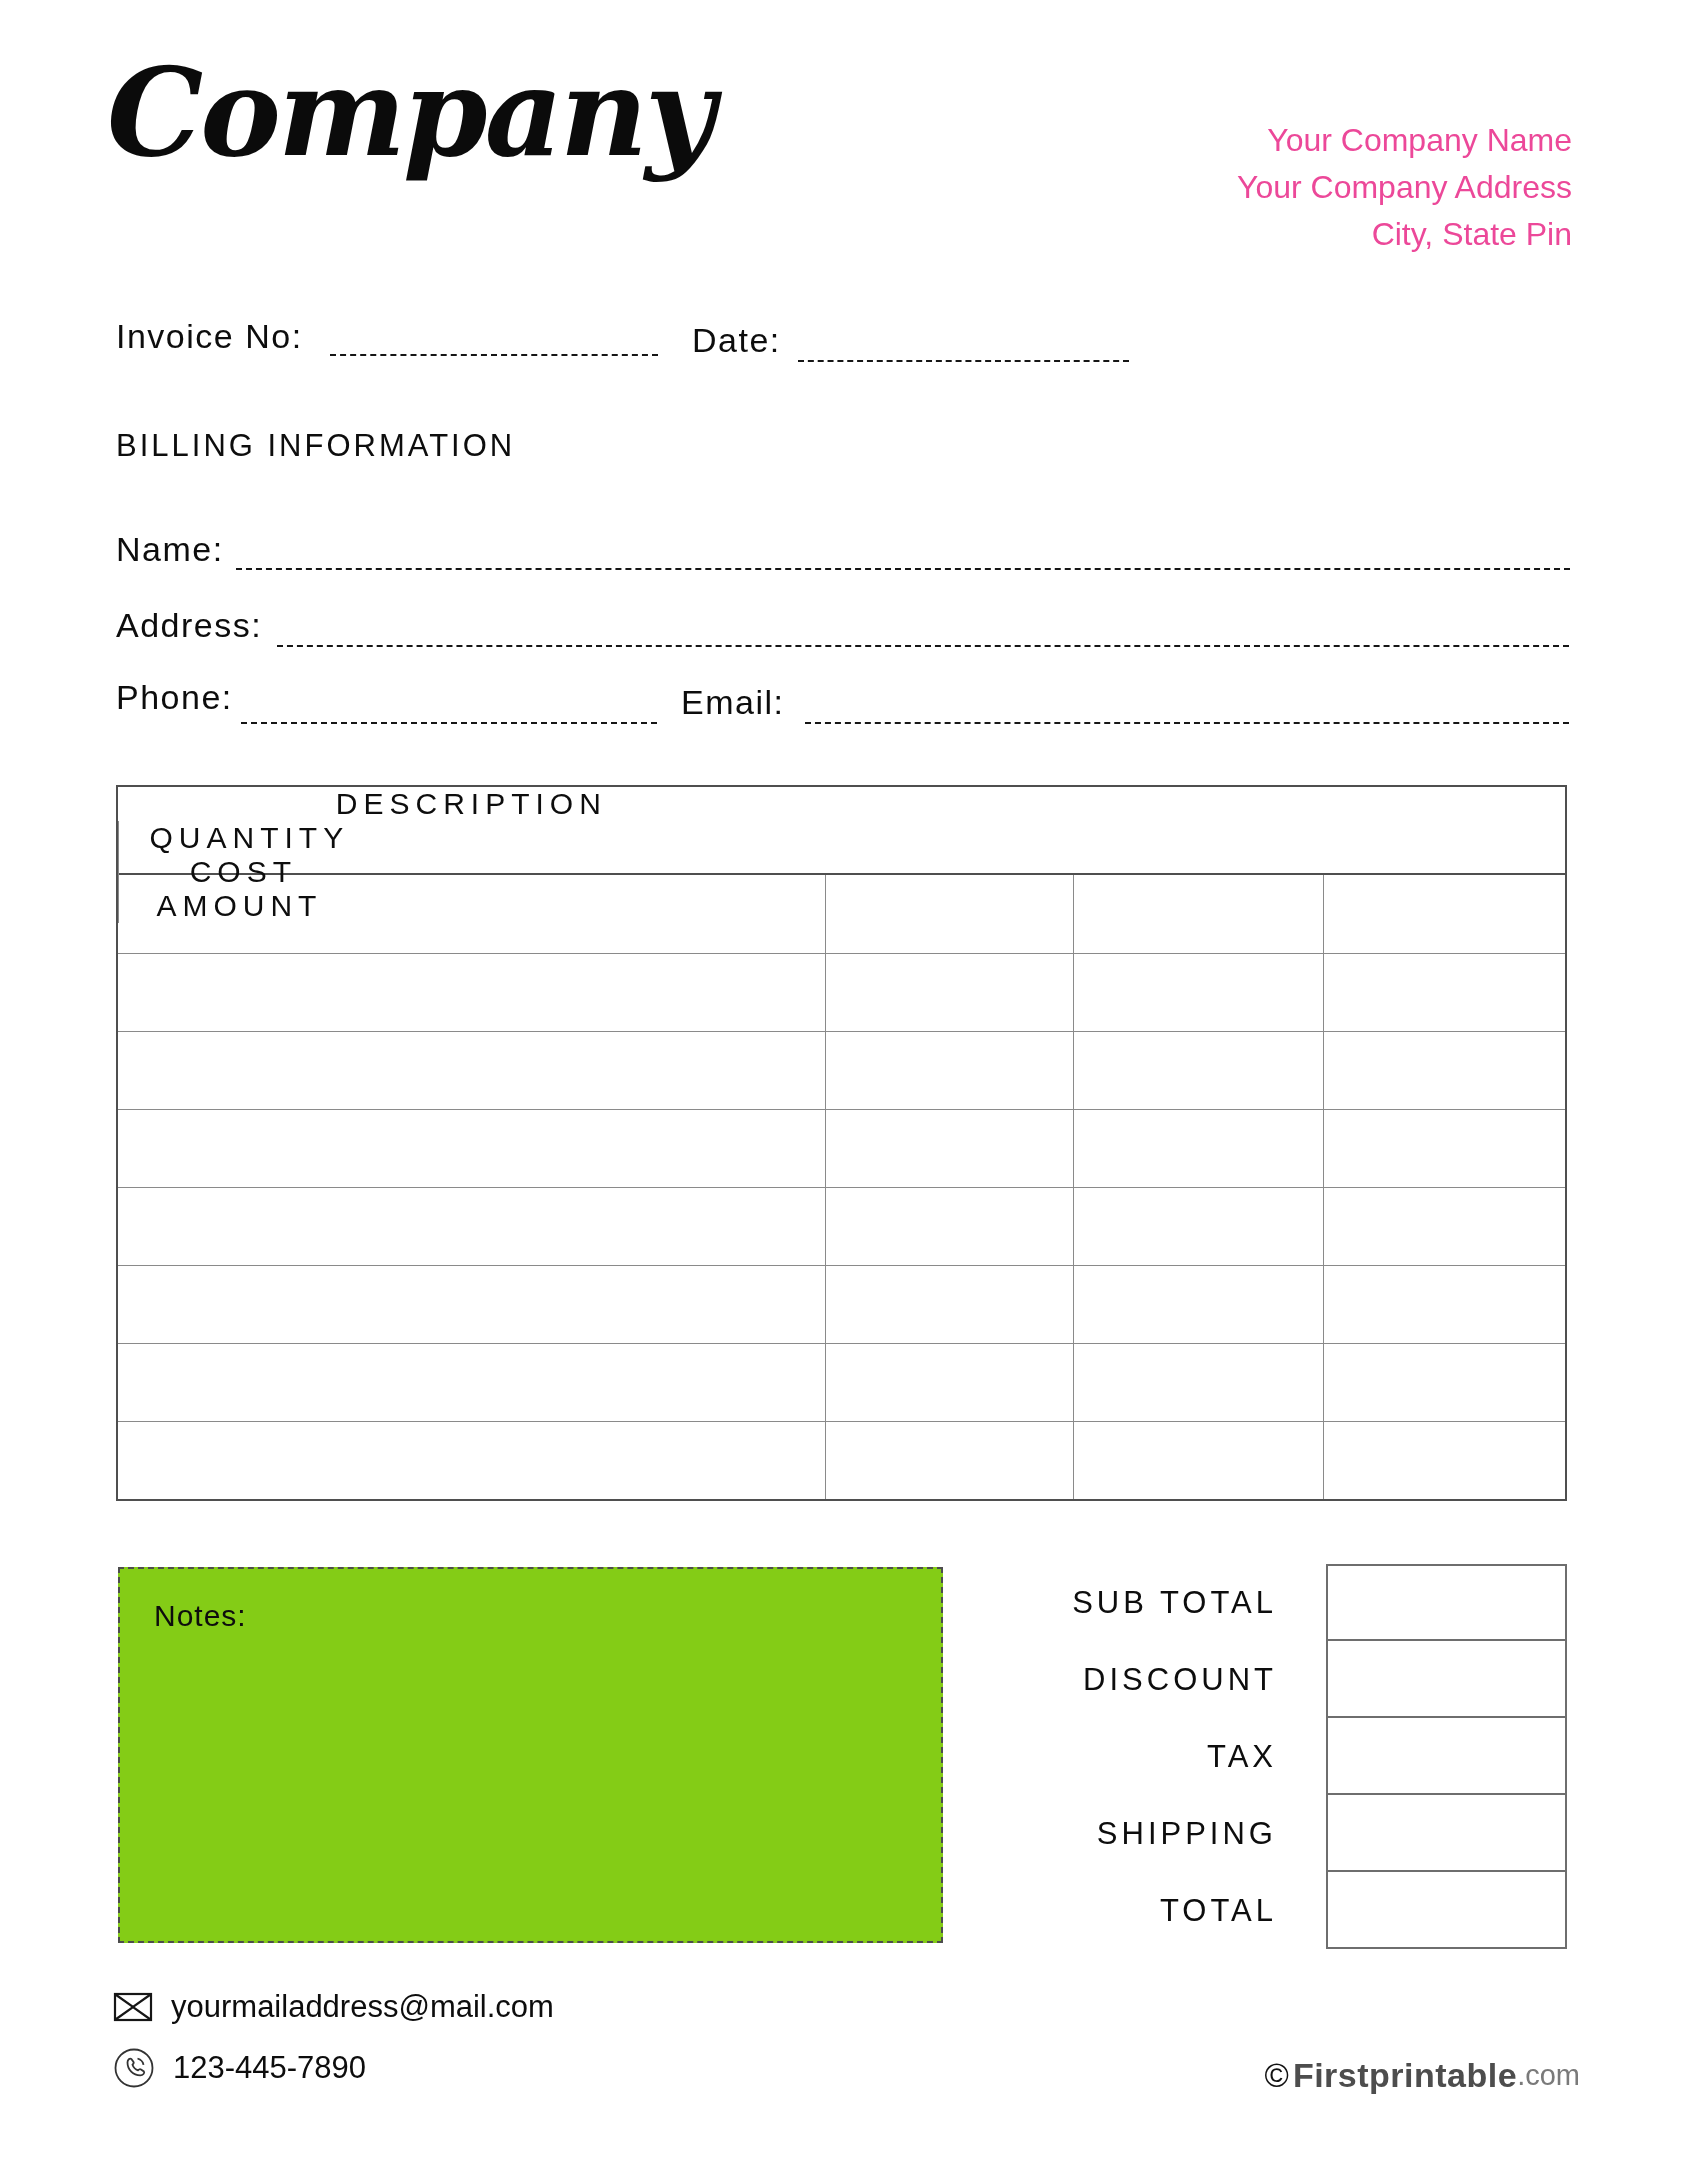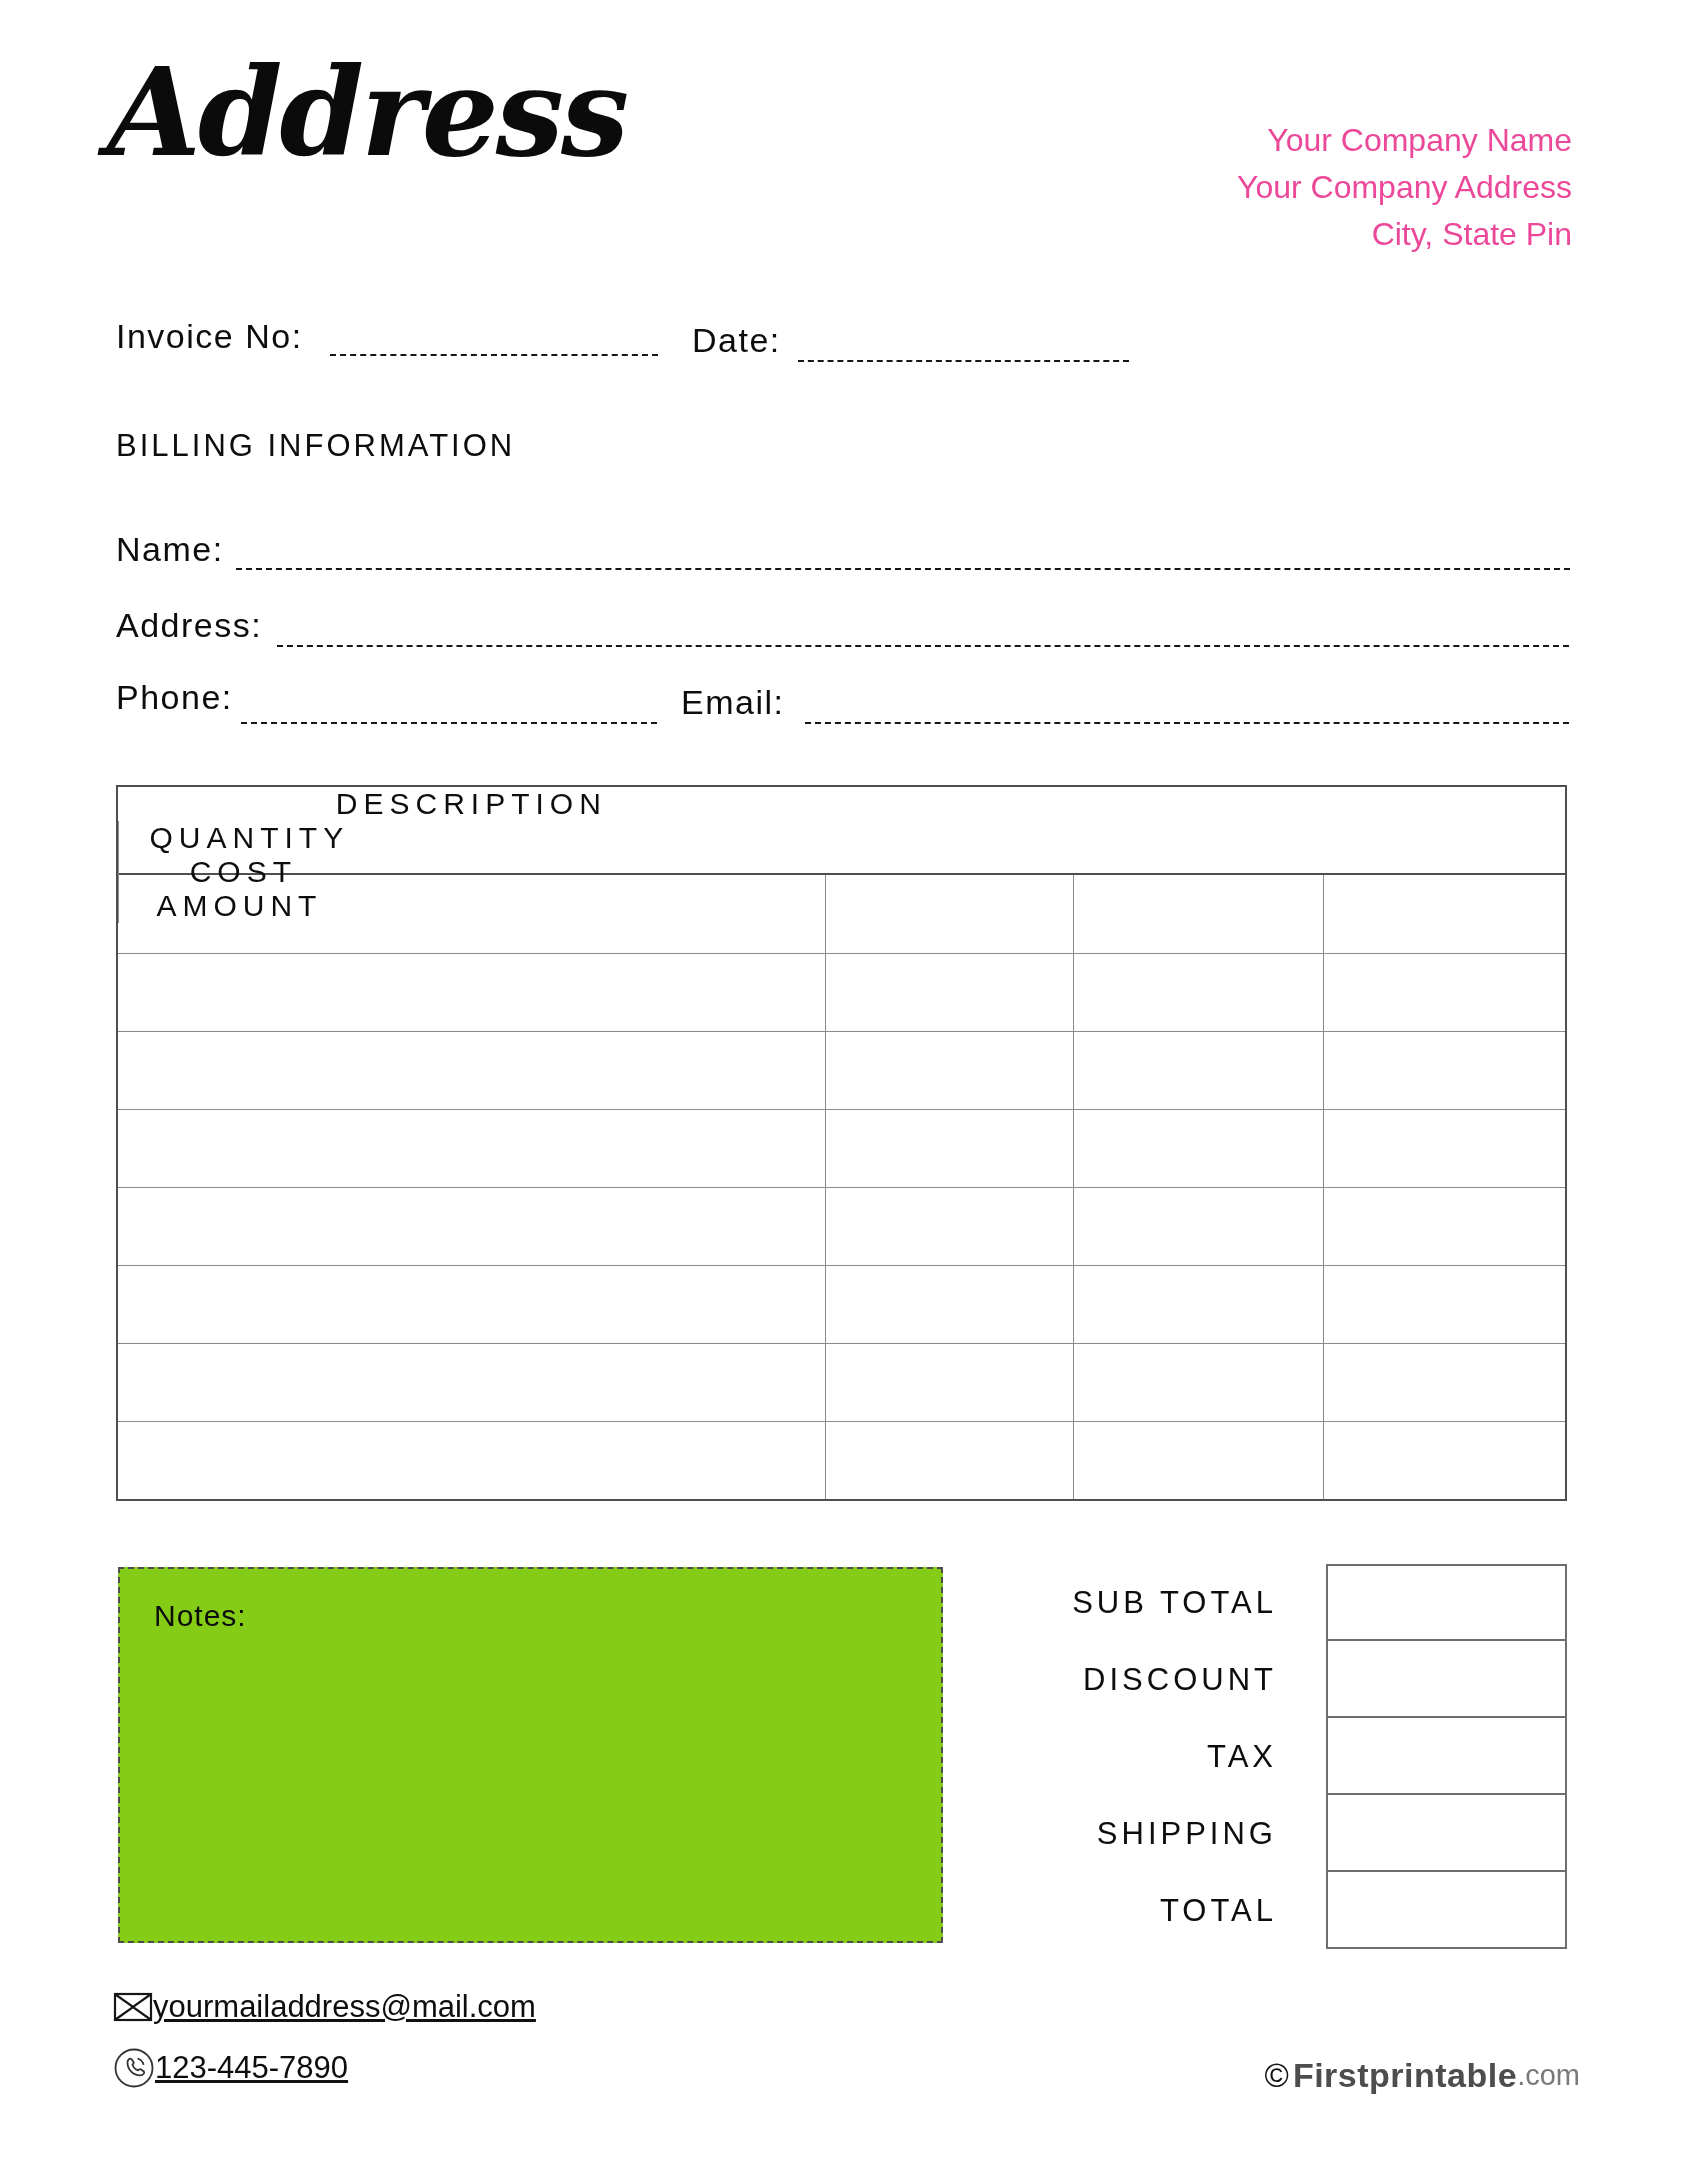--- a/index.html
+++ b/index.html
@@ -51,32 +51,32 @@
 
   
   .totals{left:891px;top:1564px;width:676px;}
   .tot-row{display:flex;align-items:center;height:77px;}
   .tot-label{flex:1;text-align:right;font-size:31px;letter-spacing:4px;color:#0d0d0d;white-space:nowrap;}
   .tot-gap{width:49px;}
   .tot-box{width:241px;height:100%;box-sizing:border-box;border:2px solid #6e6e6e;border-top:none;background:#fff;}
   .tot-row:first-child .tot-box{border-top:2px solid #6e6e6e;}
 
   
-  .contact-line{display:flex;align-items:center;text-decoration:underline;}
+  .contact-line{display:flex;align-items:center;gap:18px;}
   .contact-text{font-size:31px;color:#0d0d0d;}
   .brand{right:103px;top:2056px;display:flex;align-items:center;white-space:nowrap;}
   .brand .cp{font-size:33px;color:#111;margin-right:4px;}
   .brand .nm{font-size:34px;font-weight:700;color:#4d4d4d;letter-spacing:0.5px;}
   .brand .tld{font-size:29px;color:#7a7a7a;}
   svg{display:block;}
 </style>
 </head>
 <body>
 
-<div class="abs logo">Address</div>
+<div class="abs logo">Company</div>
 
 <div class="abs company">
   <div>Your Company Name</div>
   <div>Your Company Address</div>
   <div>City, State Pin</div>
 </div>
 
 <span class="abs lbl" style="left:116px;top:317px;">Invoice No:</span>
 <div class="abs dash" style="left:330px;top:354px;width:328px;"></div>
 <span class="abs lbl" style="left:692px;top:321px;">Date:</span>

